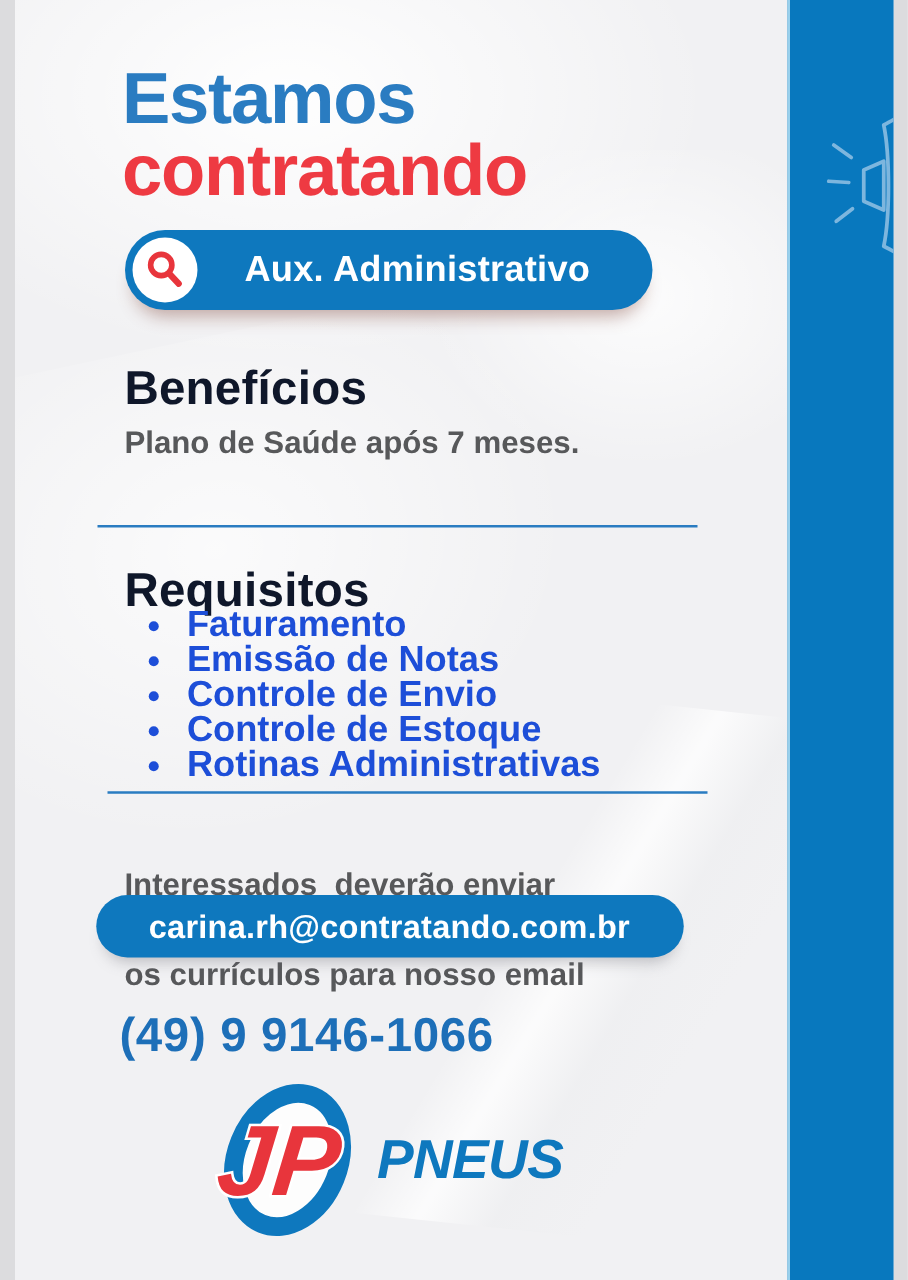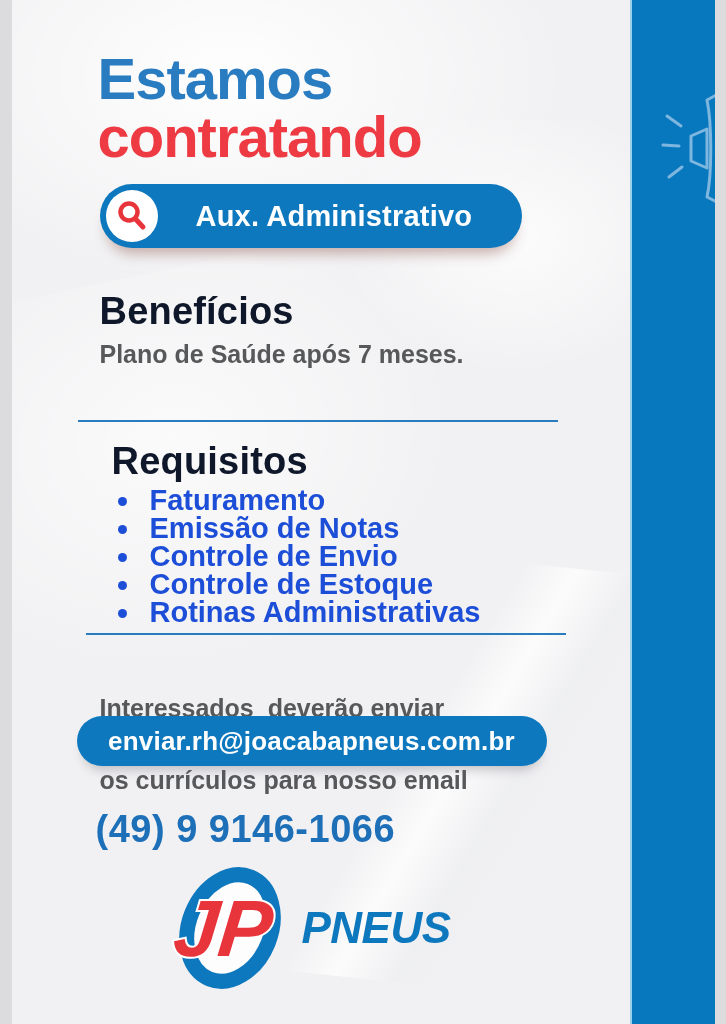--- a/index.html
+++ b/index.html
@@ -51,21 +51,21 @@
     color:#fff;font-size:29px;font-weight:800;margin-left:18px;letter-spacing:.2px;
   }
 
   
   .section-heading{position:absolute;font-size:38px;font-weight:800;color:#0f172a;letter-spacing:.2px;}
   .benefits-heading{left:88px;top:290px;}
   .benefits-text{position:absolute;left:88px;top:340px;font-size:25px;font-weight:700;color:#57585a;line-height:29px;}
   .divider{position:absolute;height:0;border-top:2px solid #2a7cc1;width:480px;}
   .divider1{left:66px;top:420px;}
   .divider2{left:74px;top:633px;}
-  .req-heading{left:88px;top:440px;margin-left:12px;}
+  .req-heading{left:88px;top:452px;}
   .req-list{position:absolute;left:100px;top:486px;margin:0;padding:0 0 0 30px;
     font-size:29px;font-weight:700;color:#1d4ed8;line-height:28px;}
   .req-list li{margin:0;padding-left:8px;}
 
   
   .apply-text{position:absolute;left:88px;top:648px;font-size:25px;font-weight:700;color:#57585a;line-height:24px;white-space:pre-wrap;}
   .email-pill{
     position:absolute;left:65px;top:716px;width:470px;height:50px;border-radius:26px;
     background:#0e78be;display:flex;align-items:center;justify-content:center;
     box-shadow:0 10px 12px -7px rgba(100,100,110,.4);
@@ -133,21 +133,21 @@
     <li>Controle de Estoque</li>
     <li>Rotinas Administrativas</li>
   </ul>
   <div class="divider divider2"></div>
 
   <div class="apply-text">
     <div>Interessados  deverão enviar</div>
     <div>os currículos para nosso email</div>
   </div>
   <div class="email-pill">
-    <span class="email">enviar.rh@joacabapneus.com.br</span>
+    <span class="email">carina.rh@contratando.com.br</span>
   </div>
   <div class="phone">(49) 9 9146-1066</div>
 
   <div class="logo">
     <div class="emblem">
       <svg width="124" height="124" viewBox="0 0 124 124">
         <ellipse cx="62" cy="62" rx="41" ry="55" transform="rotate(22 62 62)" fill="#fdfdfd" stroke="#0e78be" stroke-width="15"></ellipse>
         <text x="62" y="90" text-anchor="middle" font-family="Liberation Sans, sans-serif" font-style="italic" font-weight="bold" font-size="80" fill="#e8353c" stroke="#ffffff" stroke-width="4" paint-order="stroke" transform="skewX(-6)">JP</text>
       </svg>
     </div>

